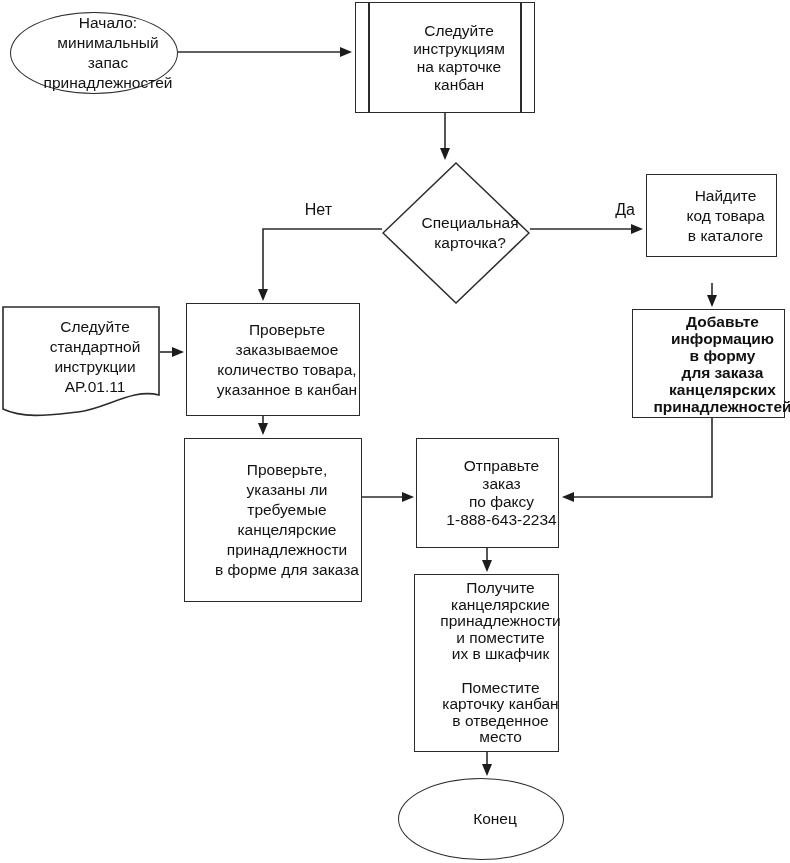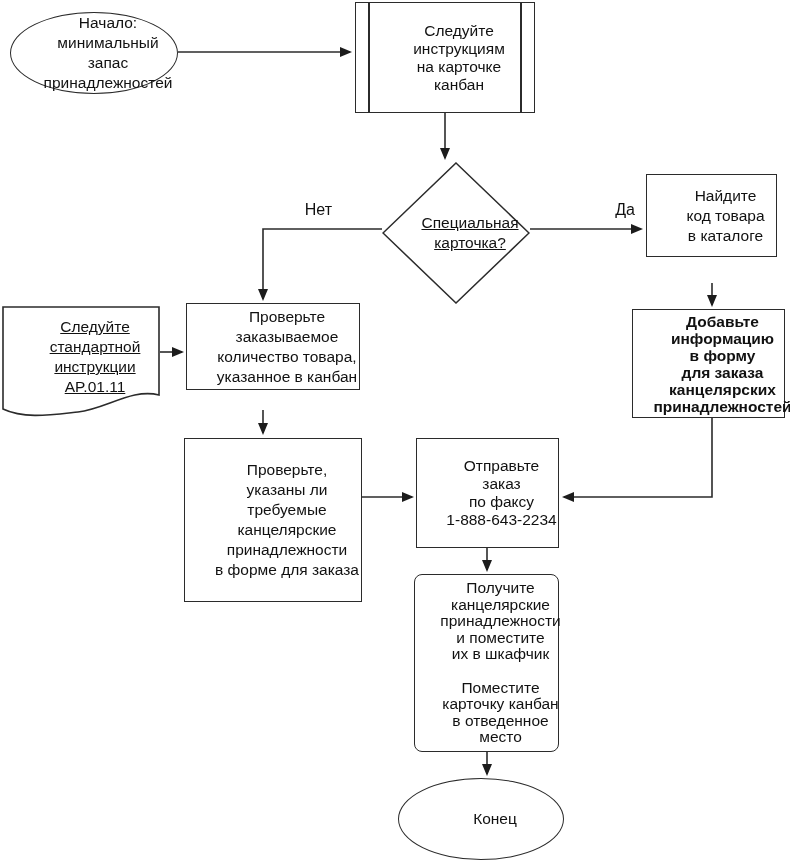--- a/index.html
+++ b/index.html
@@ -19,21 +19,21 @@
     font-size:15.5px;line-height:18px;
   }
   .box{border:1.6px solid #2b2b2b;background:#ffffff;box-sizing:border-box;}
   .ellipse{border:1.4px solid #2b2b2b;background:#ffffff;border-radius:50%;box-sizing:border-box;}
   .label{white-space:pre-line;margin-left:28px;}
   .lh-loose .label{line-height:20px;}
   .lh-med .label{line-height:17px;}
   .lh-tight .label{line-height:16.6px;}
   .predef-line{position:absolute;top:0;bottom:0;width:1.6px;background:#2b2b2b;}
   .shape-svg{position:absolute;left:0;top:0;}
-  .shape-node{background:transparent;border:none;text-decoration:underline;}
+  .shape-node{background:transparent;border:none;}
   .shape-node .label{position:relative;z-index:1;}
   .edge-label{
     position:absolute;z-index:3;
     width:60px;text-align:right;
     font-size:16px;line-height:20px;
   }
 </style>
 </head>
 <body>
 
@@ -104,21 +104,21 @@
   <div class="node shape-node lh-loose" style="left:2px;top:306px;width:158px;height:114px;padding-bottom:12px;box-sizing:border-box;">
     <svg class="shape-svg" width="158" height="114" viewBox="0 0 158 114">
       <path d="M1 1 H157 V89 C130 82 104 103 76 106 C48 109 22 113 1 103 Z" fill="#ffffff" stroke="#2b2b2b" stroke-width="1.6"></path>
     </svg>
     <div class="label">Следуйте
 стандартной
 инструкции
 AP.01.11</div>
   </div>
 
-  <div class="node box lh-loose" style="left:186px;top:303px;width:174px;height:87px;">
+  <div class="node box lh-loose" style="left:186px;top:303px;width:174px;height:113px;">
     <div class="label">Проверьте
 заказываемое
 количество товара,
 указанное в канбан</div>
   </div>
 
   <div class="node box lh-loose" style="left:184px;top:438px;width:178px;height:164px;">
     <div class="label">Проверьте,
 указаны ли
 требуемые
@@ -127,21 +127,21 @@
 в форме для заказа</div>
   </div>
 
   <div class="node box" style="left:416px;top:438px;width:143px;height:110px;">
     <div class="label">Отправьте
 заказ
 по факсу
 1-888-643-2234</div>
   </div>
 
-  <div class="node box lh-tight" style="left:414px;top:574px;width:145px;height:178px;border-radius:8px;">
+  <div class="node box lh-tight" style="left:414px;top:574px;width:145px;height:178px;">
     <div class="label">Получите
 канцелярские
 принадлежности
 и поместите
 их в шкафчик
 
 Поместите
 карточку канбан
 в отведенное
 место</div>

